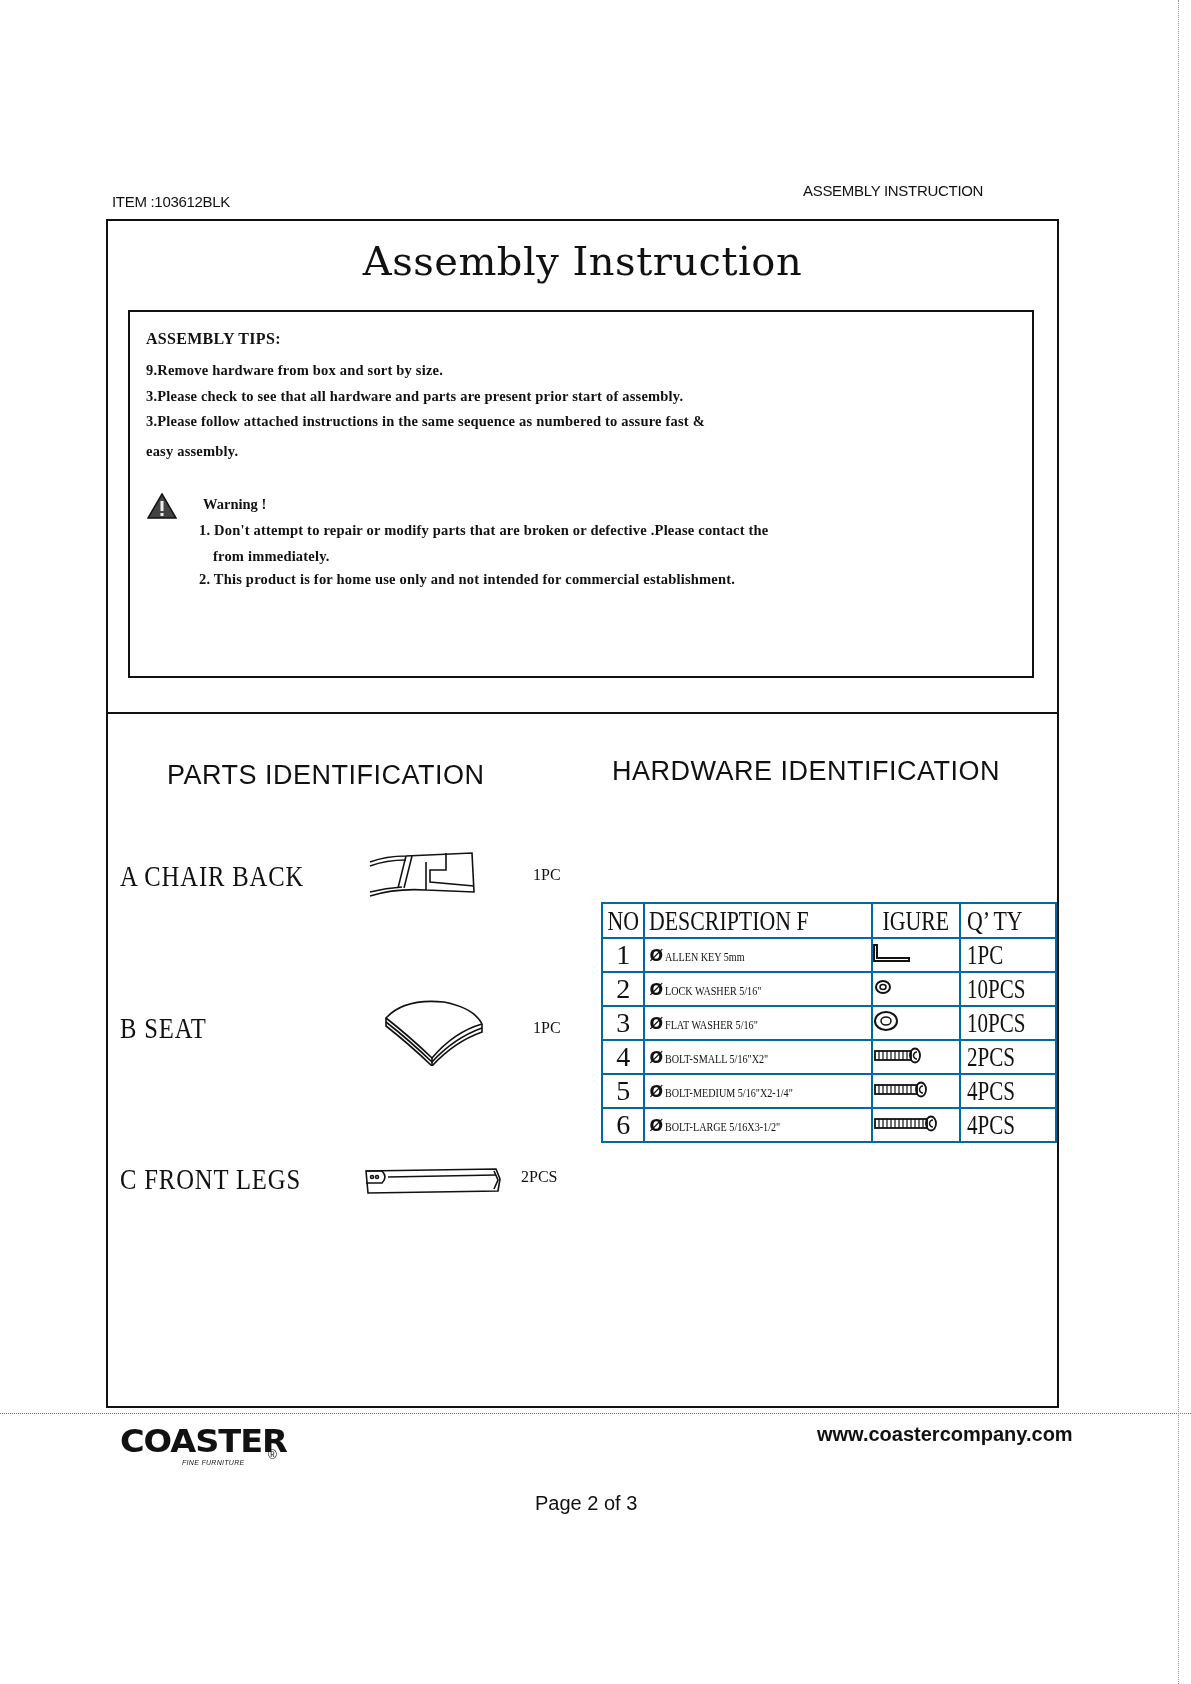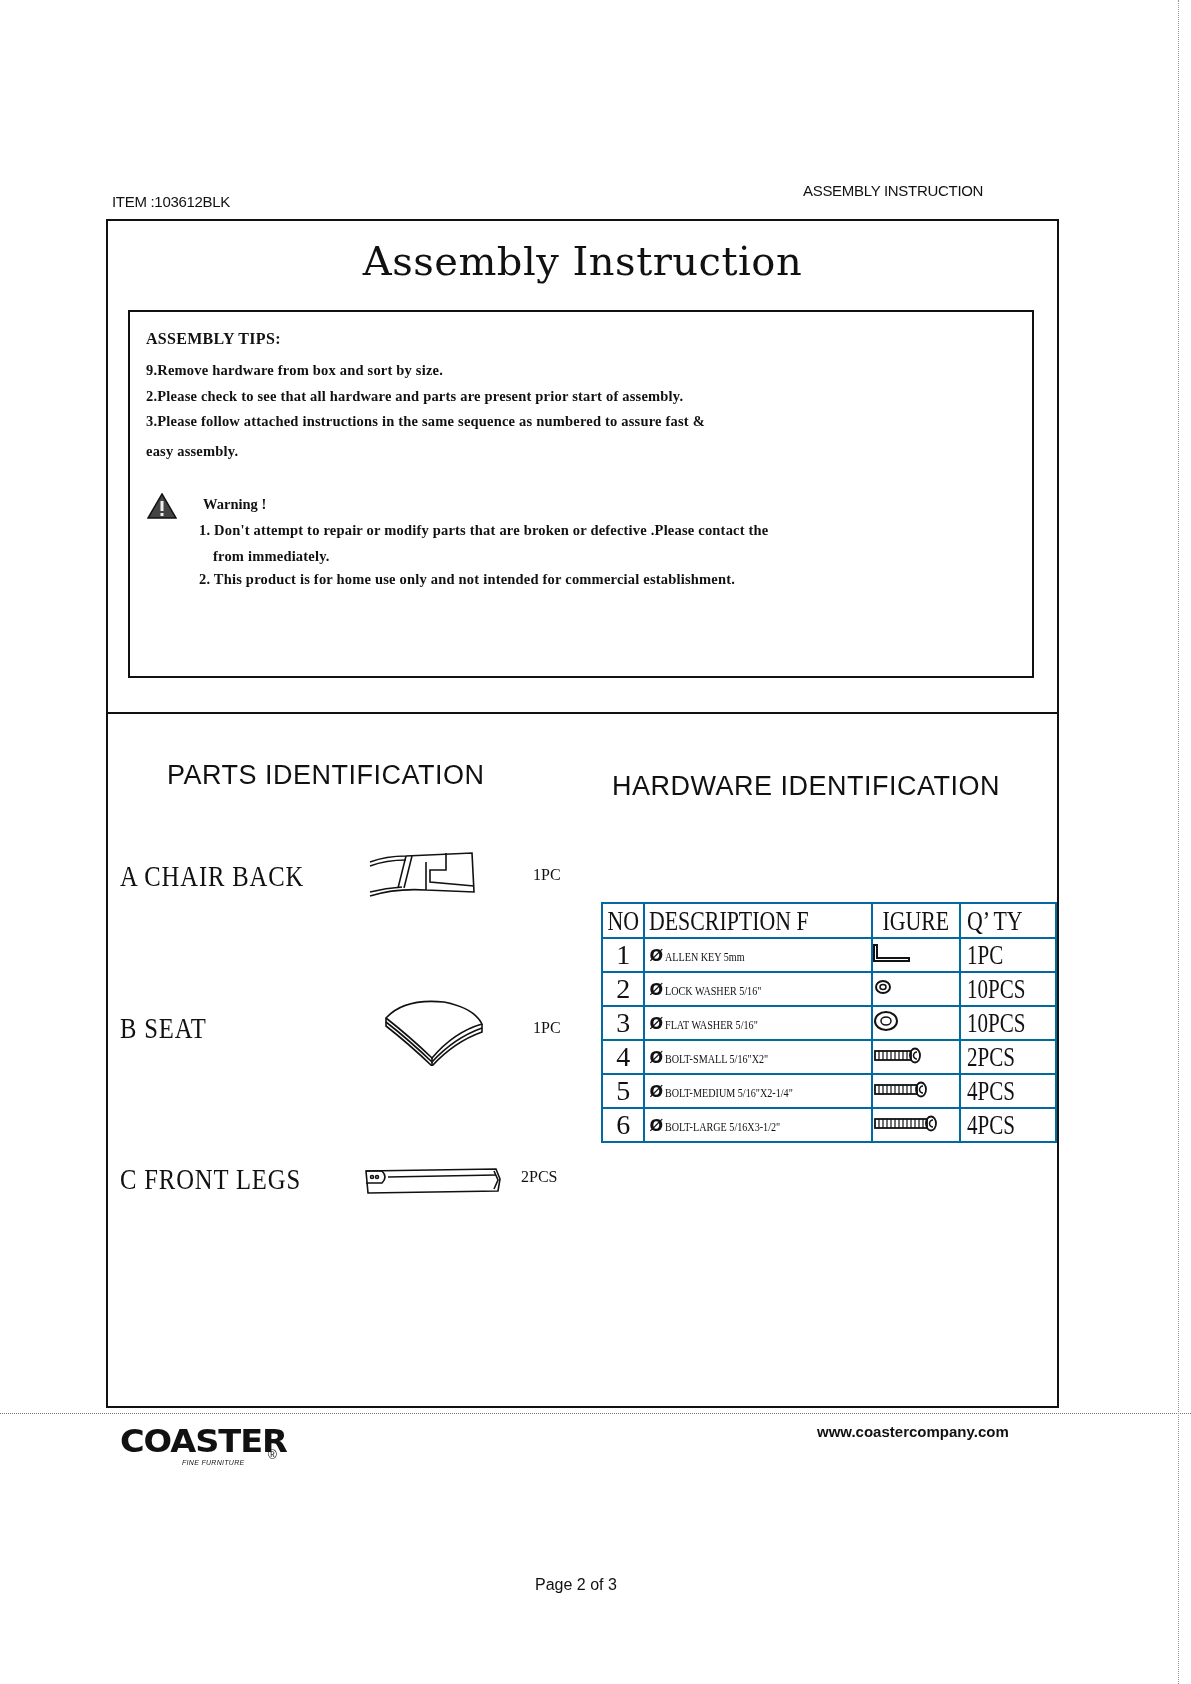--- a/index.html
+++ b/index.html
@@ -20,21 +20,21 @@
 
     #tips-title { left: 146px; top: 330px; font-size: 16px; font-weight: bold; letter-spacing: 0.3px; }
     .tip-line { left: 146px; font-size: 14.5px; font-weight: bold; letter-spacing: 0.2px; white-space: nowrap; }
 
     #warning-icon { left: 147px; top: 493px; width: 30px; height: 26px; }
     #warning-title { left: 203px; top: 496px; font-size: 14.5px; font-weight: bold; text-align: center; }
     .warn-line { left: 199px; font-size: 14.5px; font-weight: bold; letter-spacing: 0.2px; white-space: nowrap; }
 
     .section-title { font-size: 27px; letter-spacing: 0.5px; }
     #parts-title { left: 167px; top: 760px; }
-    #hardware-title { left: 612px; top: 756px; margin-top: 15px; }
+    #hardware-title { left: 612px; top: 756px; }
 
     .part-label { left: 120px; font-size: 29px; letter-spacing: 1px; transform: scaleX(0.85); transform-origin: left top; }
     .part-qty { font-size: 16px; }
     .part-fig { }
 
     #hw-table { left: 601px; top: 902px; border-collapse: collapse; }
     #hw-table td, #hw-table th { border: 2px solid #0369a1; padding: 0; height: 32px; vertical-align: middle; }
     #hw-table th { font-weight: normal; font-size: 28px; height: 33px; }
     .c-no { width: 39px; text-align: center; font-size: 28px; }
     .c-desc { width: 222px; font-size: 13px; padding-left: 4px !important; text-align: left; white-space: nowrap; }
@@ -43,41 +43,41 @@
     .cond { display: inline-block; transform: scaleX(0.78); transform-origin: left center; white-space: nowrap; }
     .cond-c { display: inline-block; transform: scaleX(0.78); transform-origin: center center; white-space: nowrap; }
     .phi { font-weight: bold; font-size: 16px; font-family: "DejaVu Sans", sans-serif; margin-right: 2px; }
 
     #scan-line-h { left: 0; top: 1413px; width: 1191px; height: 0; border-top: 1px dotted #777; }
     #scan-line-v { left: 1178px; top: 0; width: 0; height: 1684px; border-left: 1px dotted #999; }
 
     #logo { left: 120px; top: 1422px; font-family: "DejaVu Sans", sans-serif; font-weight: bold; font-size: 32px; letter-spacing: -1px; transform: scaleX(1.05); transform-origin: left top; }
     #logo-reg { left: 268px; top: 1448px; font-size: 12px; }
     #logo-tagline { left: 182px; top: 1459px; font-size: 7px; font-style: italic; letter-spacing: 0.3px; }
-    #website { left: 817px; top: 1423px; font-size: 15px; font-weight: bold; }
-    #page-number { left: 535px; top: 1576px; font-size: 16px; }
+    #website { left: 817px; top: 1423px; font-size: 20px; font-weight: bold; }
+    #page-number { left: 535px; top: 1492px; font-size: 20px; }
   </style>
 </head>
 <body>
 
 <div id="scan-line-h" class="abs"></div>
 <div id="scan-line-v" class="abs"></div>
 
 <div id="item-code" class="abs sans">ITEM :103612BLK</div>
 <div id="header-right" class="abs sans">ASSEMBLY INSTRUCTION</div>
 
 <div id="outer-box" class="abs"></div>
 <div id="divider" class="abs"></div>
 <div id="tips-box" class="abs"></div>
 
 <div id="main-title" class="abs serif">Assembly Instruction</div>
 
 <div id="tips-title" class="abs lserif">ASSEMBLY TIPS:</div>
 <div class="abs lserif tip-line" style="top:362px">9.Remove hardware from box and sort by size.</div>
-<div class="abs lserif tip-line" style="top:388px">2.Please check to see that all hardware and parts are present prior start of assembly.</div>
+<div class="abs lserif tip-line" style="top:388px">3.Please check to see that all hardware and parts are present prior start of assembly.</div>
 <div class="abs lserif tip-line" style="top:413px">3.Please follow attached instructions in the same sequence as numbered to assure fast &amp;</div>
 <div class="abs lserif tip-line" style="top:443px">easy assembly.</div>
 
 <svg id="warning-icon" class="abs" viewBox="0 0 30 26">
   <polygon points="15,1 29,25 1,25" fill="#444" stroke="#111" stroke-width="1.5"></polygon>
   <rect x="13.5" y="8" width="3" height="10" fill="#eee"></rect>
   <rect x="13.5" y="20" width="3" height="3" fill="#eee"></rect>
 </svg>
 <div id="warning-title" class="abs lserif">Warning !</div>
 <div class="abs lserif warn-line" style="top:522px">1. Don't attempt to repair or modify parts that are broken or defective .Please contact the</div>

